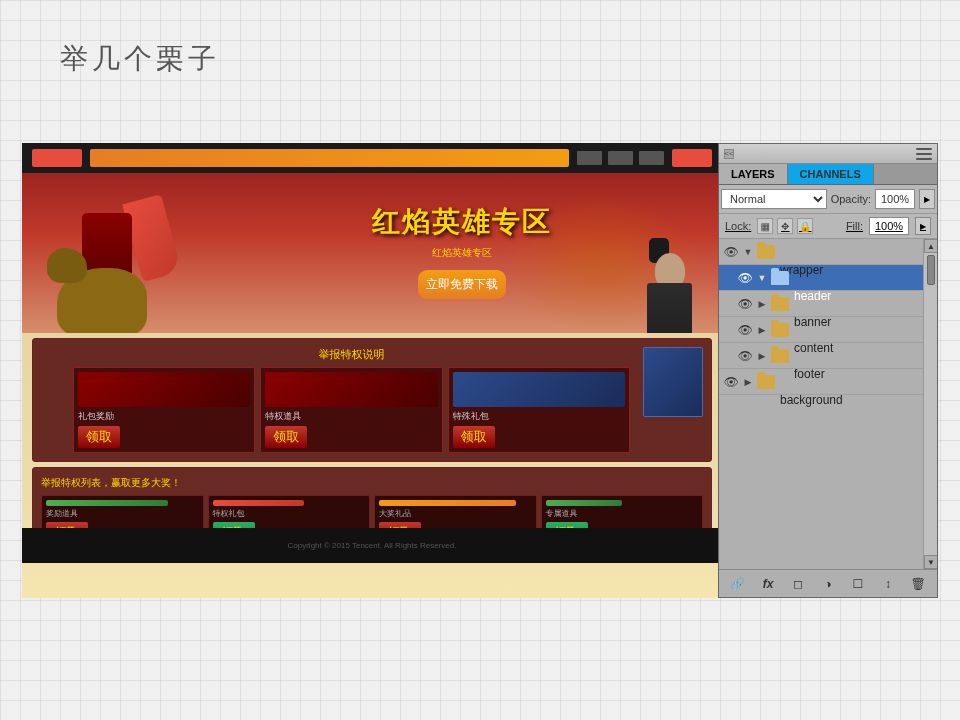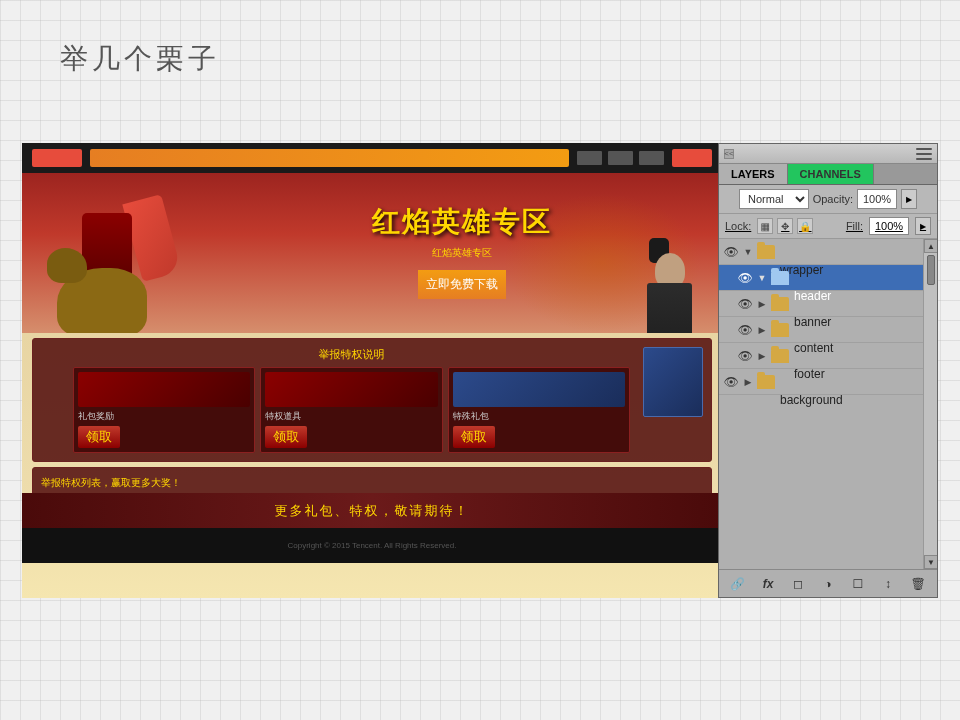--- a/index.html
+++ b/index.html
@@ -172,21 +172,21 @@
       margin-top: 5px;
     }
 
     .hero-cta-btn {
       display: inline-block;
       margin-top: 10px;
       padding: 6px 8px;
       background: linear-gradient(180deg, #f39c12, #e67e22);
       color: #fff;
       font-size: 12px;
-      border-radius: 0;
+      border-radius: 9px;
       font-family: 'SimHei', sans-serif;
     }
 
     
     .fire-smoke {
       position: absolute;
       right: 20px;
       top: 20px;
       width: 200px;
       height: 140px;
@@ -465,28 +465,28 @@
       cursor: pointer;
       border-right: 1px solid #777;
     }
 
     .ps-tab.active {
       background: #b0b0b0;
       color: #000;
     }
 
     .ps-tab:not(.active) {
-      background: #22c55e;
+      background: #0ea5e9;
     }
 
     
     .ps-blend-row {
       display: flex;
       align-items: center;
-      padding: 4px 20px;
+      padding: 4px 2px;
       background: #b8b8b8;
       border-bottom: 1px solid #999;
       gap: 4px;
     }
 
     .ps-select {
       flex: 1;
       height: 20px;
       background: #fff;
       border: 1px solid #888;
@@ -823,23 +823,20 @@
             <div class="btn-small">领取</div>
           </div>
           <div class="special-item">
             <div class="special-item-bar" style="width:50%;"></div>
             <div class="special-item-text">专属道具</div>
             <div class="btn-small btn-green">领取</div>
           </div>
         </div>
       </div>
 
-      <div class="footer-banner">
-        <div class="footer-banner-text">更多礼包、特权，敬请期待！</div>
-      </div>
 
       <div class="bottom-bar">
         <div class="bottom-bar-text">Copyright © 2015 Tencent. All Rights Reserved.</div>
       </div>
     </div>
 
   </div>
 </div>
 
 <div class="ps-panel">

